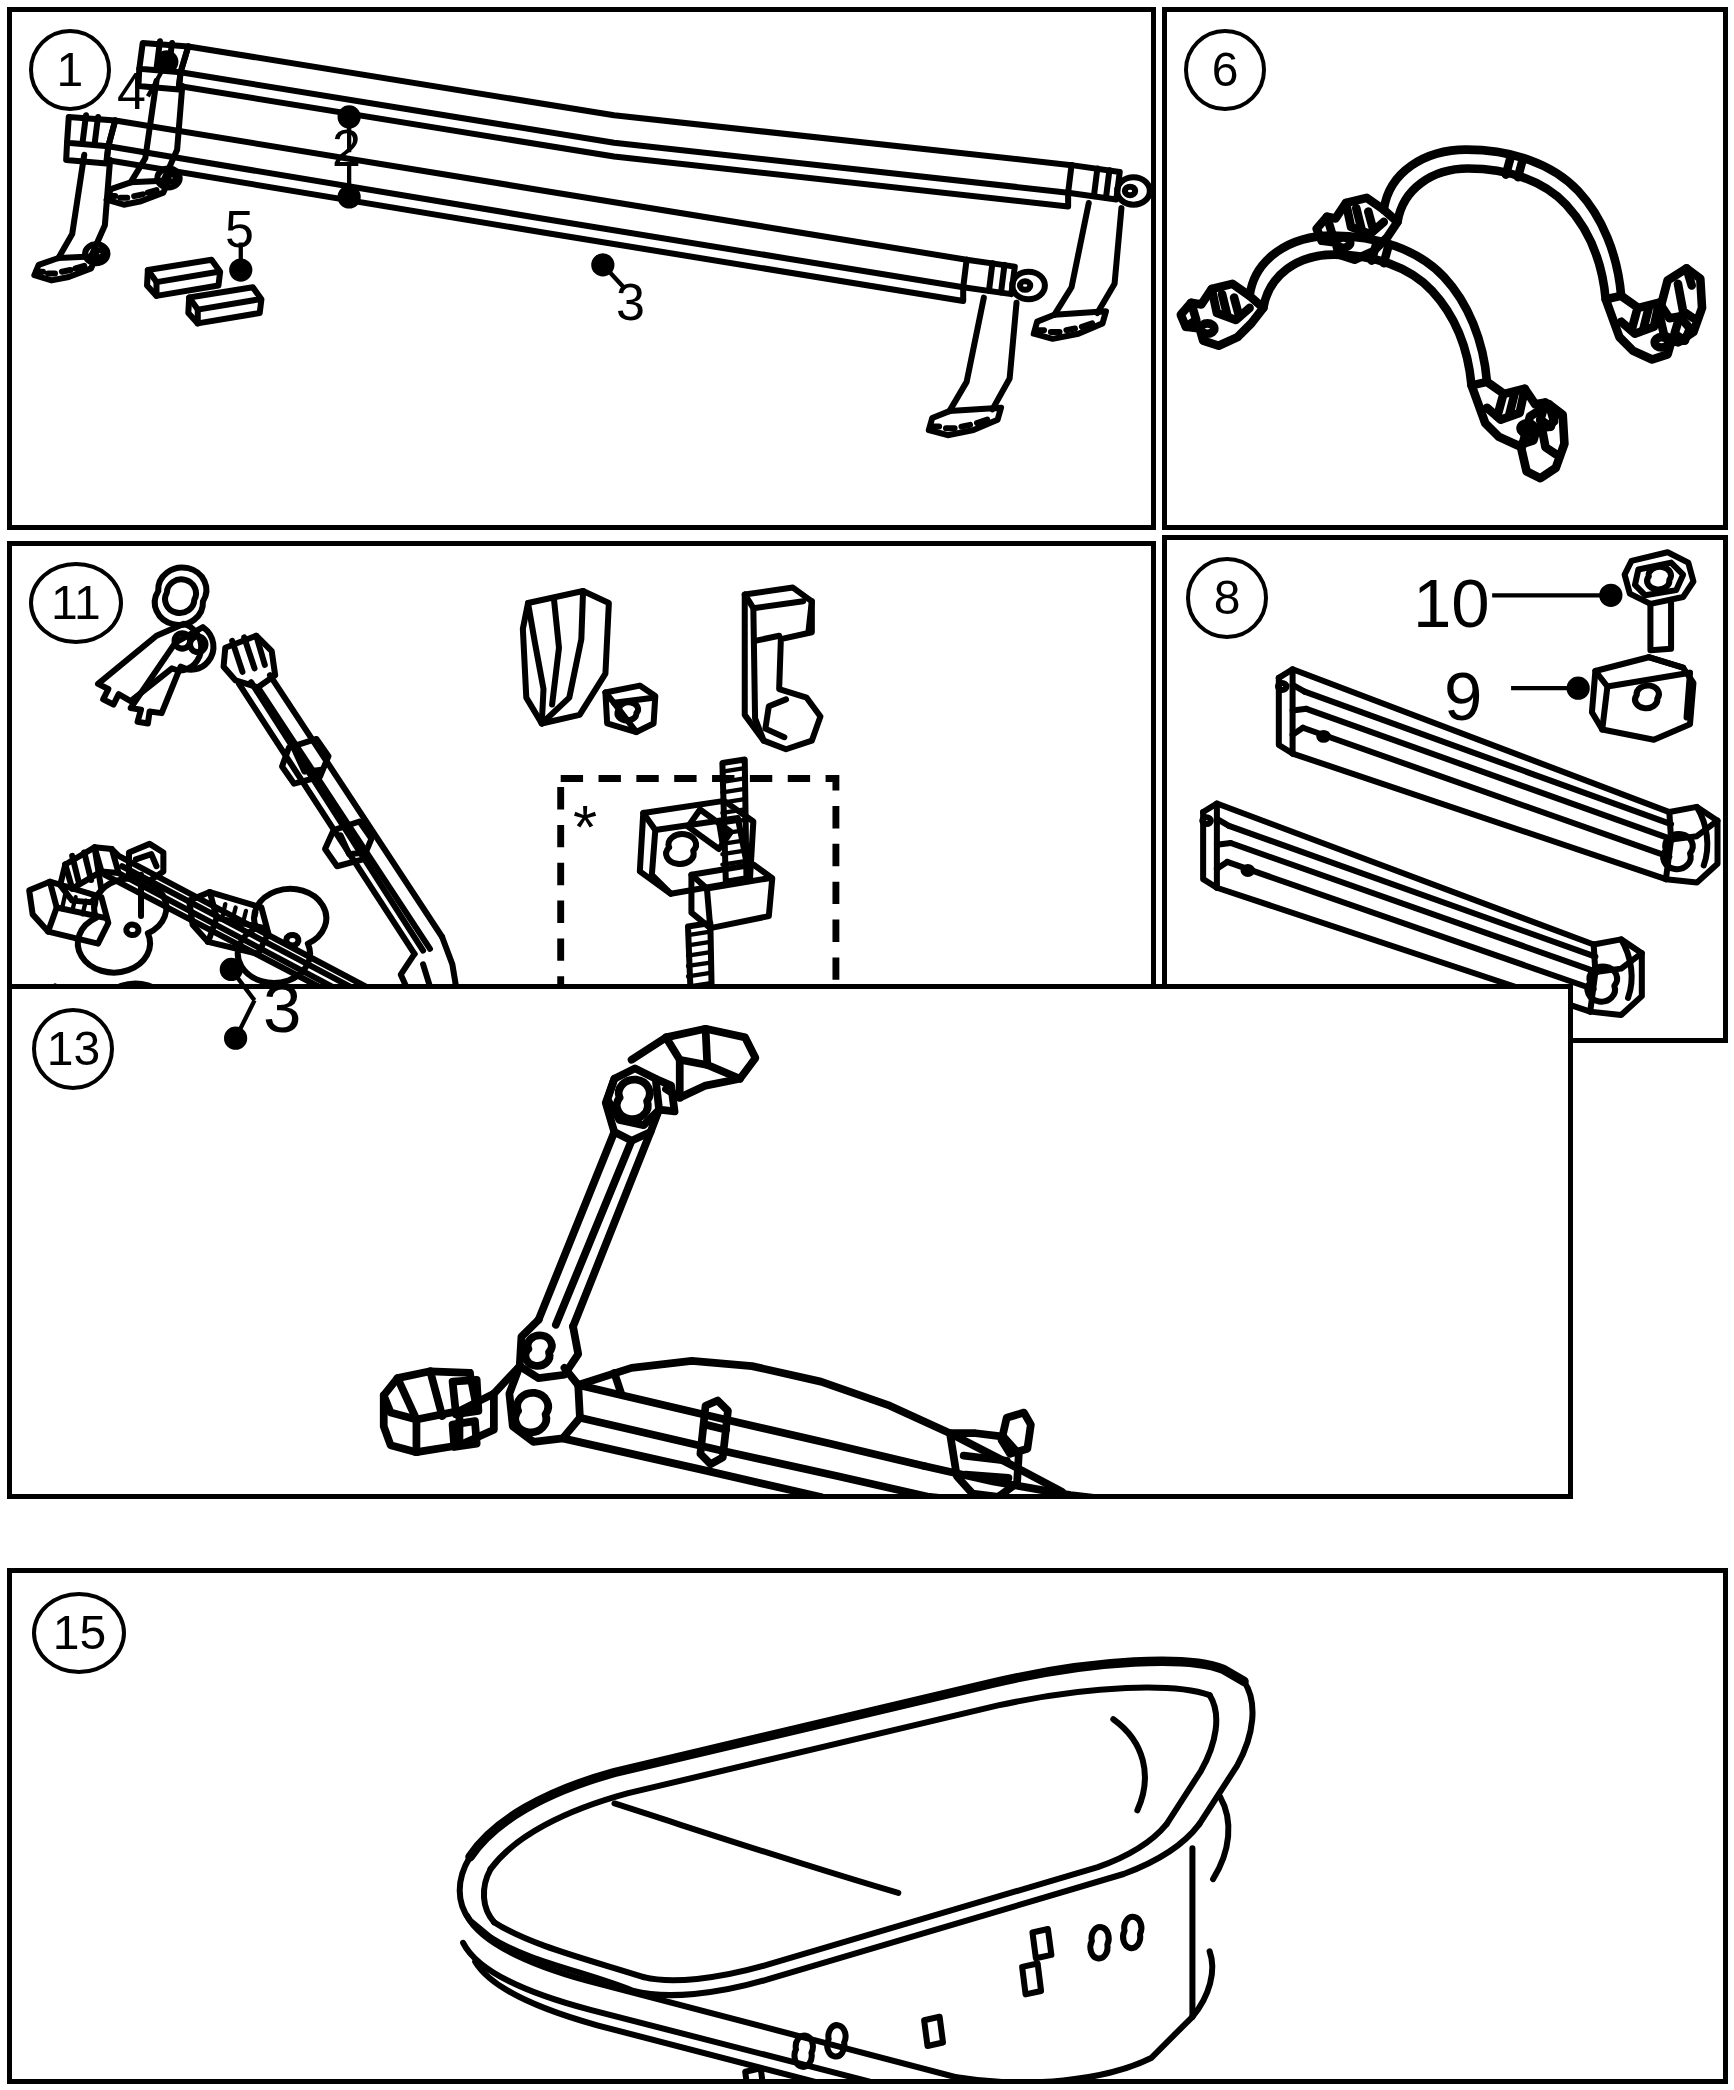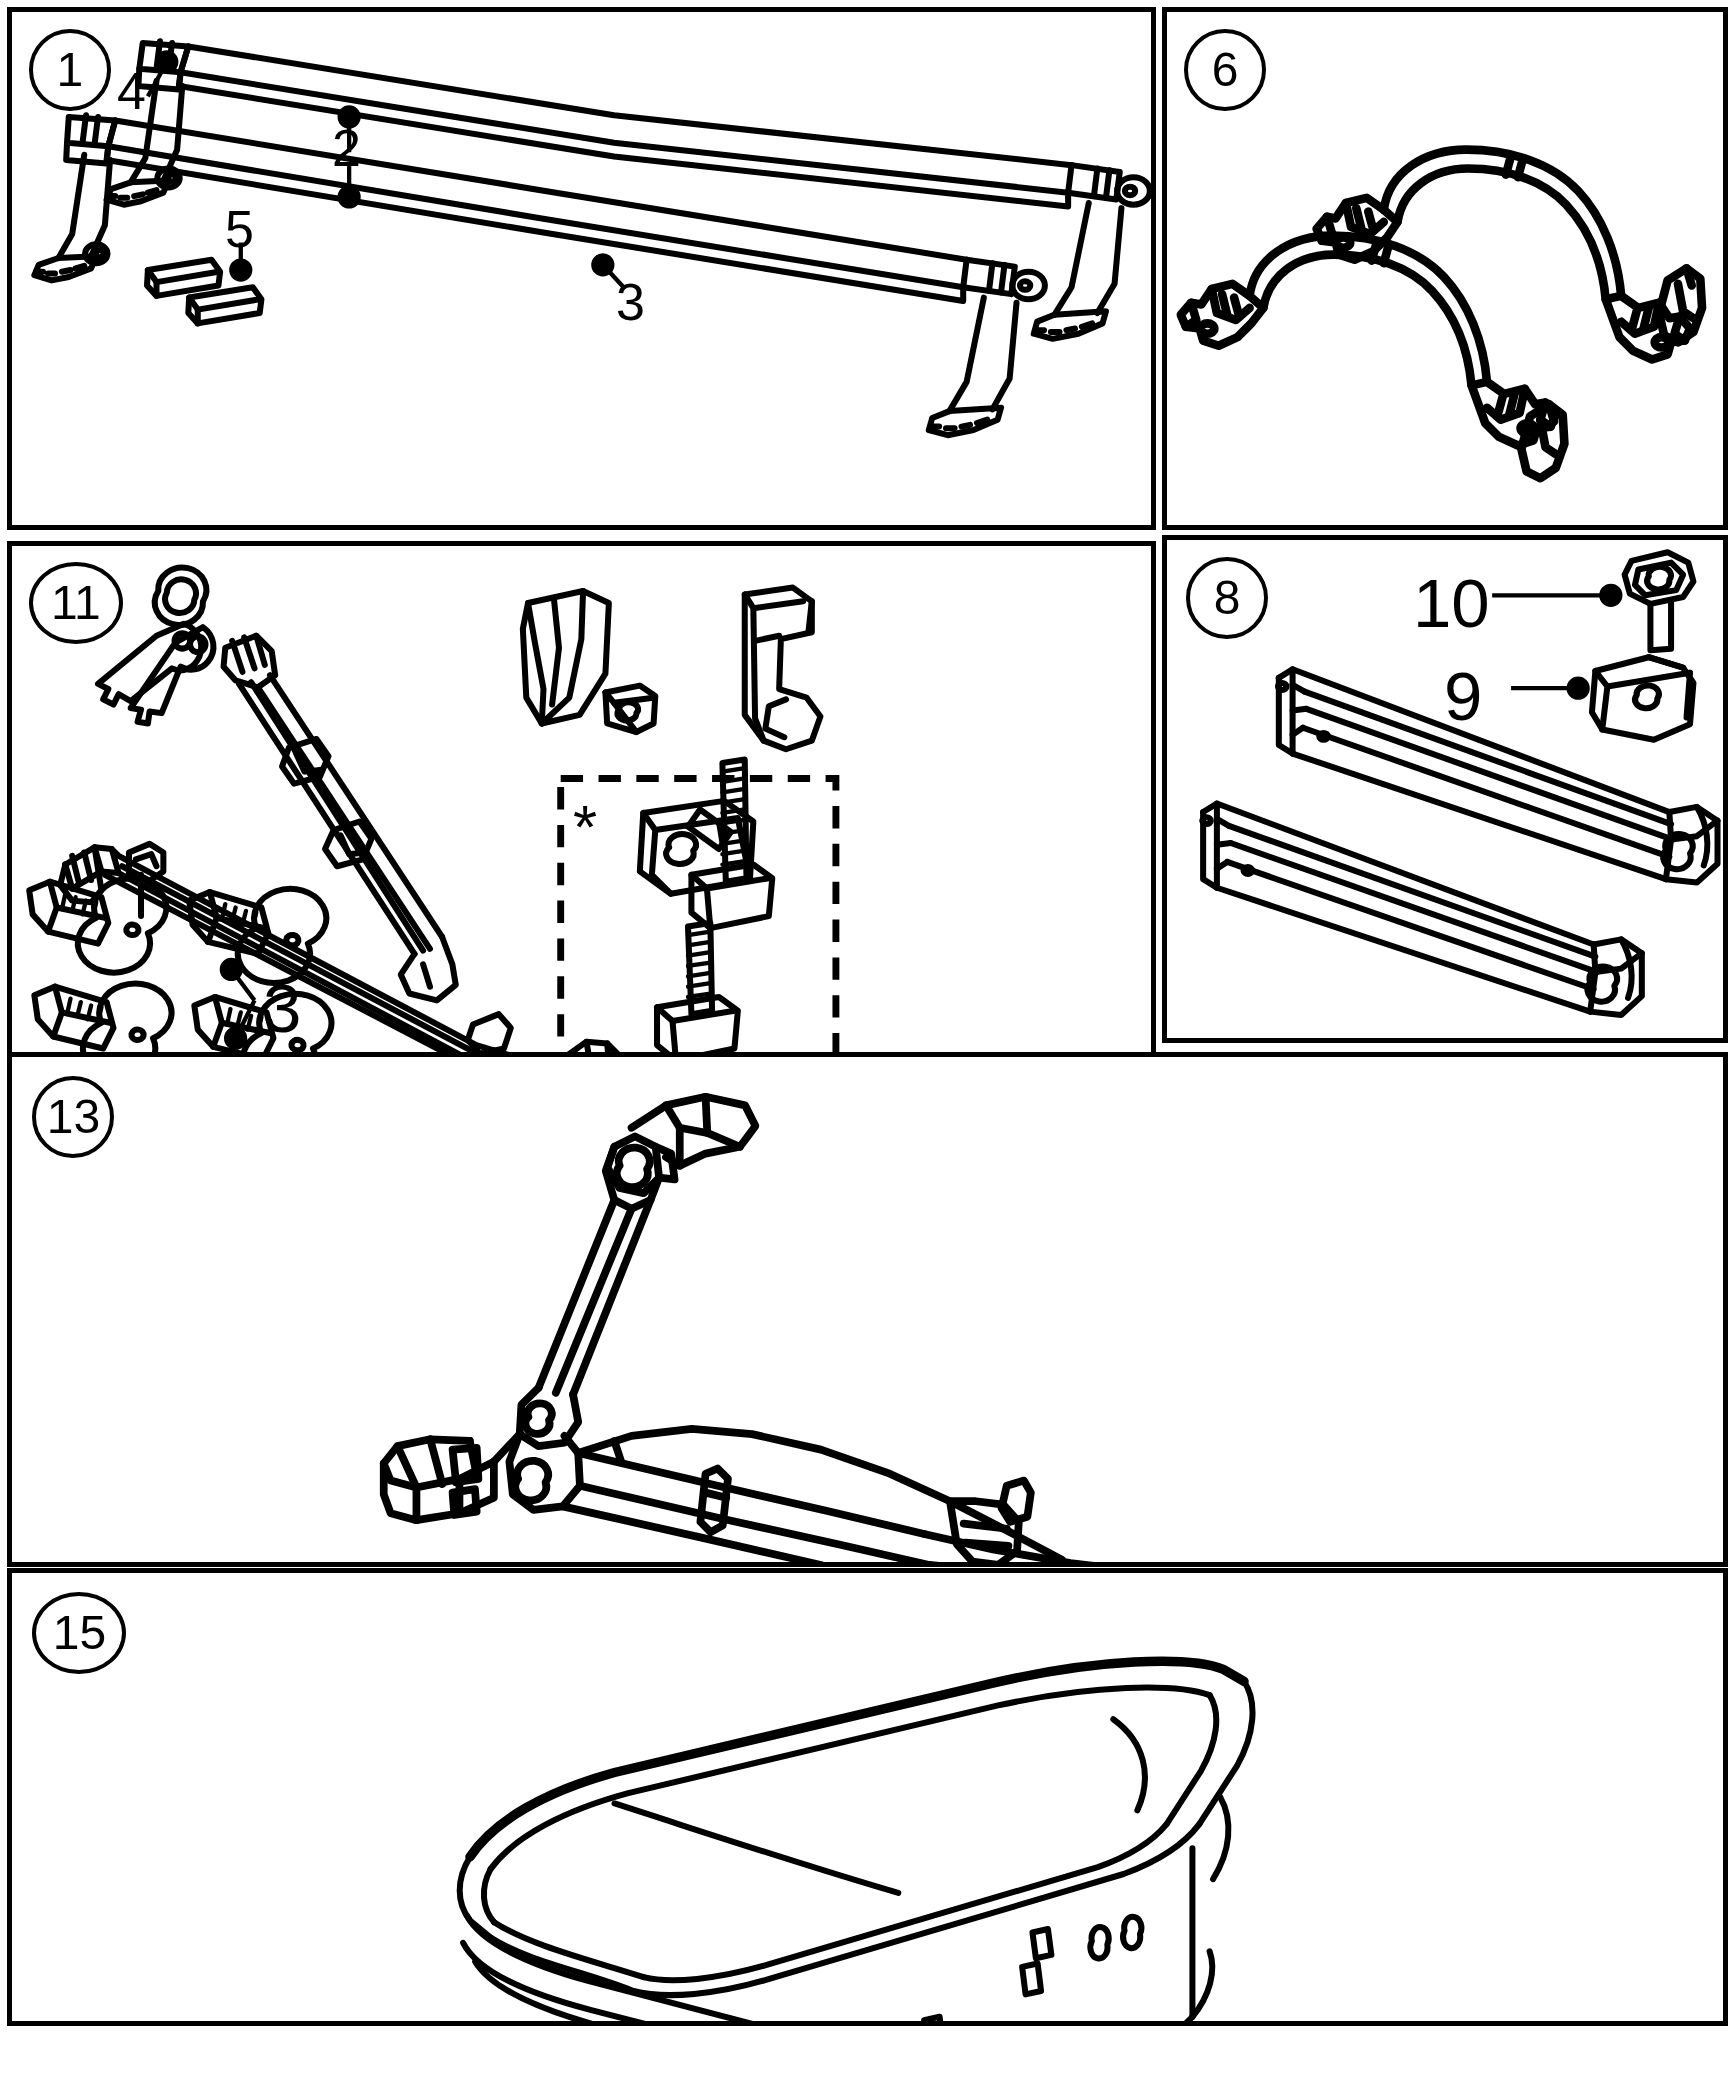--- a/index.html
+++ b/index.html
@@ -463,21 +463,21 @@
         <circle cx="478" cy="172" r="11"></circle>
       </g>
     </svg>
 
     <div class="badge" style="left:19px;top:17px;">8</div>
 
     <div class="callout big" style="left:246px;top:29px;">10</div>
     <div class="callout big" style="left:277px;top:122px;">9</div>
   </div>
 
-  <div class="panel" style="left:6.9px;top:1052px;width:1721px;height:515px;">
+  <div class="panel" style="left:6.9px;top:984px;width:1566px;height:515px;">
 
     <svg width="1721" height="515" viewBox="0 0 2000 598">
       <g fill="none" stroke="#000" stroke-width="9" stroke-linejoin="round" stroke-linecap="round">
 
         <path d="M720 82 L760 56 L806 46 L852 56 L864 80 L846 104 L806 112 L776 126 L760 116"></path>
         <path d="M760 56 L776 82 L808 88 L846 104"></path>
         <path d="M776 82 L776 126"></path>
         <path d="M806 46 L808 88"></path>
 
         <path d="M700 104 L724 92 L748 104 L752 140 L734 158 L706 152 L692 128 Z"></path>
@@ -523,21 +523,21 @@
         <path d="M1106 542 L1156 548"></path>
         <path d="M1108 564 L1158 568"></path>
 
         <path d="M1156 498 L1176 492 L1184 506 L1180 534 L1160 540 L1150 524 Z"></path>
       </g>
     </svg>
 
     <div class="badge" style="left:20.6px;top:19px;">13</div>
   </div>
 
-  <div class="panel" style="left:6.9px;top:1568px;width:1721px;height:458px;">
+  <div class="panel" style="left:6.9px;top:1568px;width:1721px;height:516px;">
 
     <svg width="1721" height="516" viewBox="0 0 2000 600">
       <g fill="none" stroke="#000" stroke-width="7" stroke-linejoin="round" stroke-linecap="round">
 
         <path d="M532 330 C560 288 620 254 700 232 L1140 128 C1260 100 1368 96 1408 112 L1432 126" stroke-width="11"></path>
         <path d="M1432 126 C1448 150 1444 188 1424 224 L1380 292"></path>
 
         <path d="M1380 292 C1362 316 1330 336 1292 350 L880 472 C820 490 760 496 722 486"></path>
 
         <path d="M532 330 C516 356 516 384 532 404 L556 424"></path>

